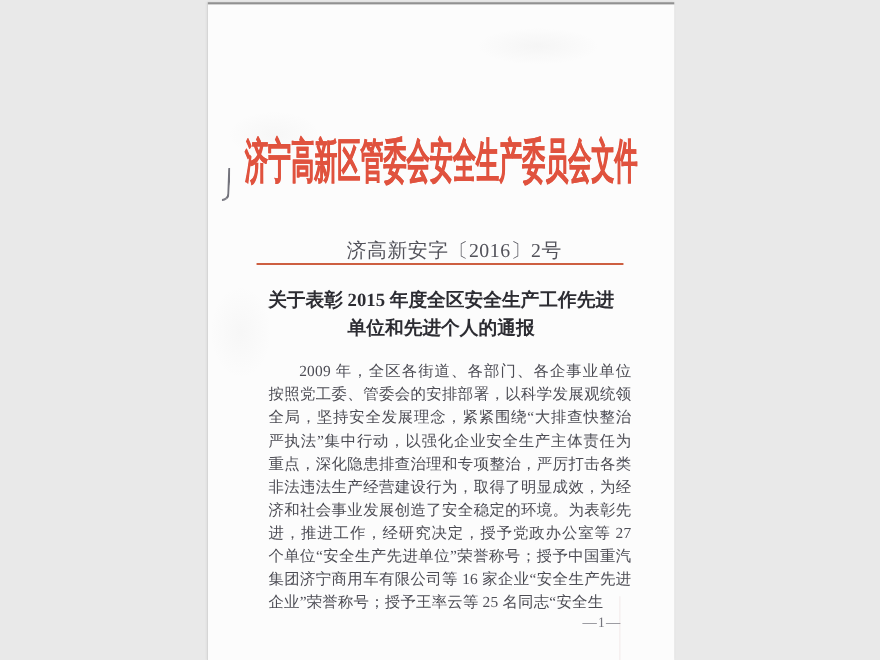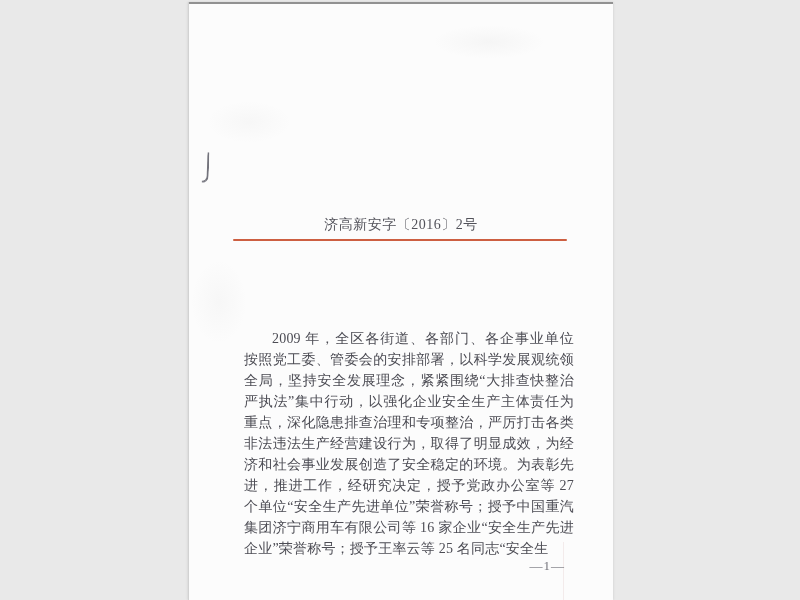--- a/index.html
+++ b/index.html
@@ -43,23 +43,23 @@
   .red-header .stretch {
     display: inline-block;
     font-size: 21px;
     font-weight: bold;
     line-height: 48px;
     transform: scaleY(2.05);
     transform-origin: center;
     text-shadow: 0.4px 0 0 currentColor;
   }
   .doc-number {
-    position: absolute; top: 214px; left: 0; width: 100%;
+    position: absolute; top: 214px; left: 12px; width: 100%;
     text-align: center;
-    font-size: 14px;
+    font-size: 18px;
     letter-spacing: 0.5px;
     color: #52525a;
   }
   .red-rule {
     position: absolute; top: 237px; left: 44px;
     width: 334px; height: 2px;
     border-radius: 1px;
   }
   .doc-title {
     position: absolute; top: 258px; left: 20px; right: 20px;
@@ -93,24 +93,31 @@
     background: rgba(205,160,160,0.18);
   }
 </style>
 </head>
 <body style="background: rgb(233, 233, 233);">
 
 <div class="paper" style="background-color: rgb(252, 252, 252);">
   <div class="top-edge"></div>
   <div class="staple-mark"></div>
 
+  <div class="red-header">
+    <span class="stretch" style="color: rgb(224, 82, 62);">济宁高新区管委会安全生产委员会文件</span>
+  </div>
 
   <div class="doc-number">济高新安字〔2016〕2号</div>
 
   <div class="red-rule" style="background: rgb(205, 95, 65);"></div>
 
+  <h1 class="doc-title">
+    <span>关于表彰 2015 年度全区安全生产工作先进</span><br>
+    <span>单位和先进个人的通报</span>
+  </h1>
 
   <p class="body-text">2009 年，全区各街道、各部门、各企事业单位按照党工委、管委会的安排部署，以科学发展观统领全局，坚持安全发展理念，紧紧围绕“大排查快整治严执法”集中行动，以强化企业安全生产主体责任为重点，深化隐患排查治理和专项整治，严厉打击各类非法违法生产经营建设行为，取得了明显成效，为经济和社会事业发展创造了安全稳定的环境。为表彰先进，推进工作，经研究决定，授予党政办公室等 27 个单位“安全生产先进单位”荣誉称号；授予中国重汽集团济宁商用车有限公司等 16 家企业“安全生产先进企业”荣誉称号；授予王率云等 25 名同志“安全生</p>
 
   <div class="fold-line"></div>
 
   <div class="page-number">—1—</div>
 </div>
 
 </body></html>

